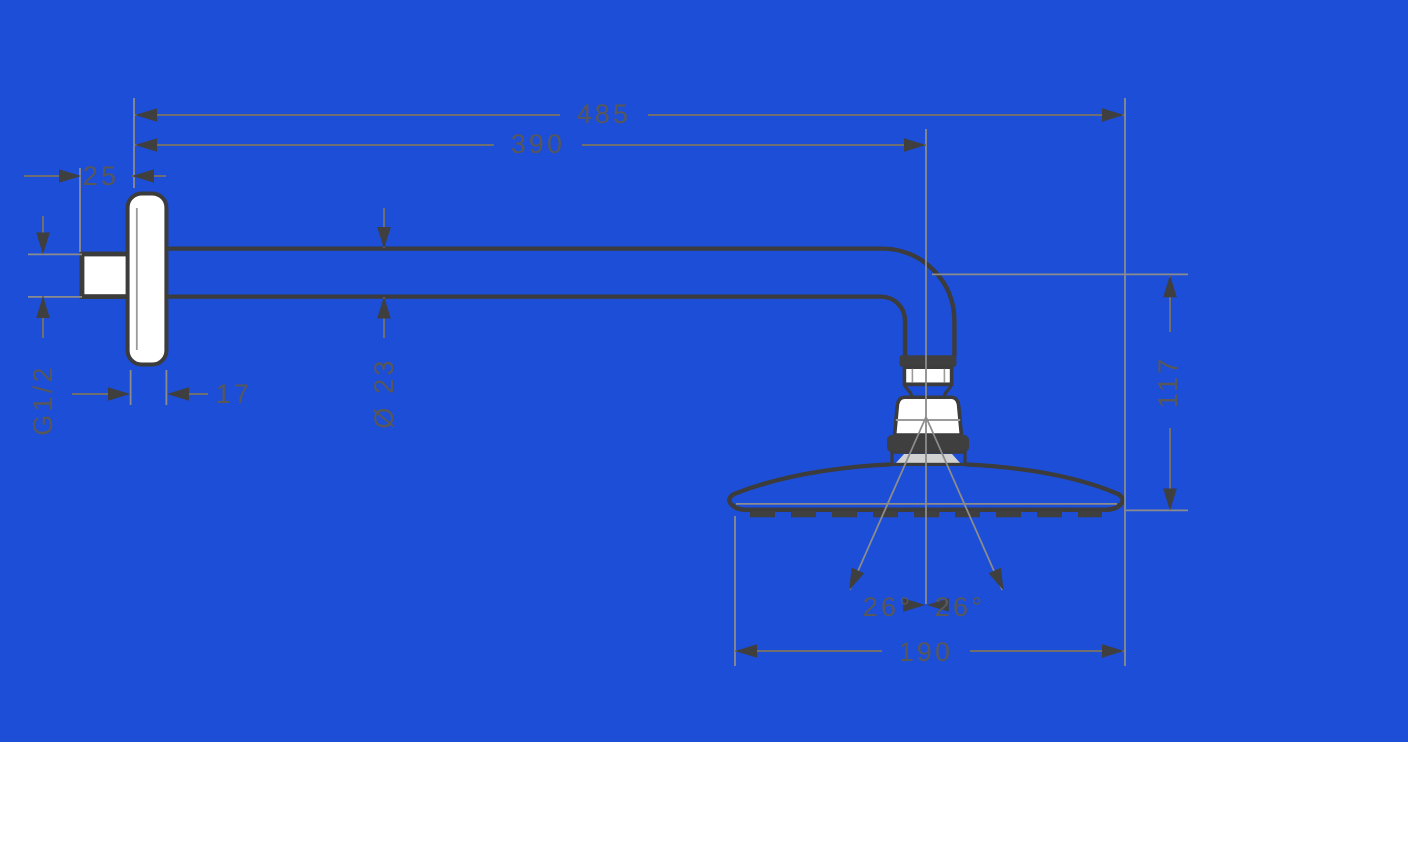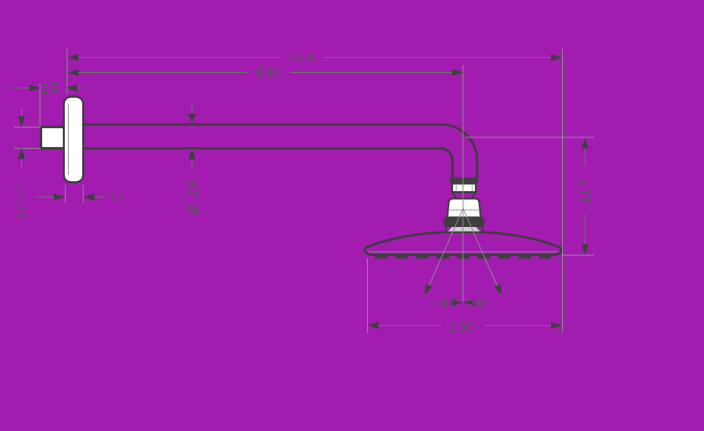--- a/index.html
+++ b/index.html
@@ -1,19 +1,19 @@
 <!DOCTYPE html>
 <html><head>
 <meta charset="utf-8">
 <style>
   html,body{margin:0;padding:0;background:#ffffff;}
   .canvas{
     position:relative;
-    width:704px;height:431px;
-    background:#a21caf;
+    width:704px;height:371px;
+    background:#1d4ed8;
     overflow:hidden;
     font-family:"Liberation Sans", sans-serif;
   }
   svg{display:block;}
   text{
     font-family:"Liberation Sans", sans-serif;
     font-size:13.5px;
     letter-spacing:1.6px;
     fill:#585858;
   }

